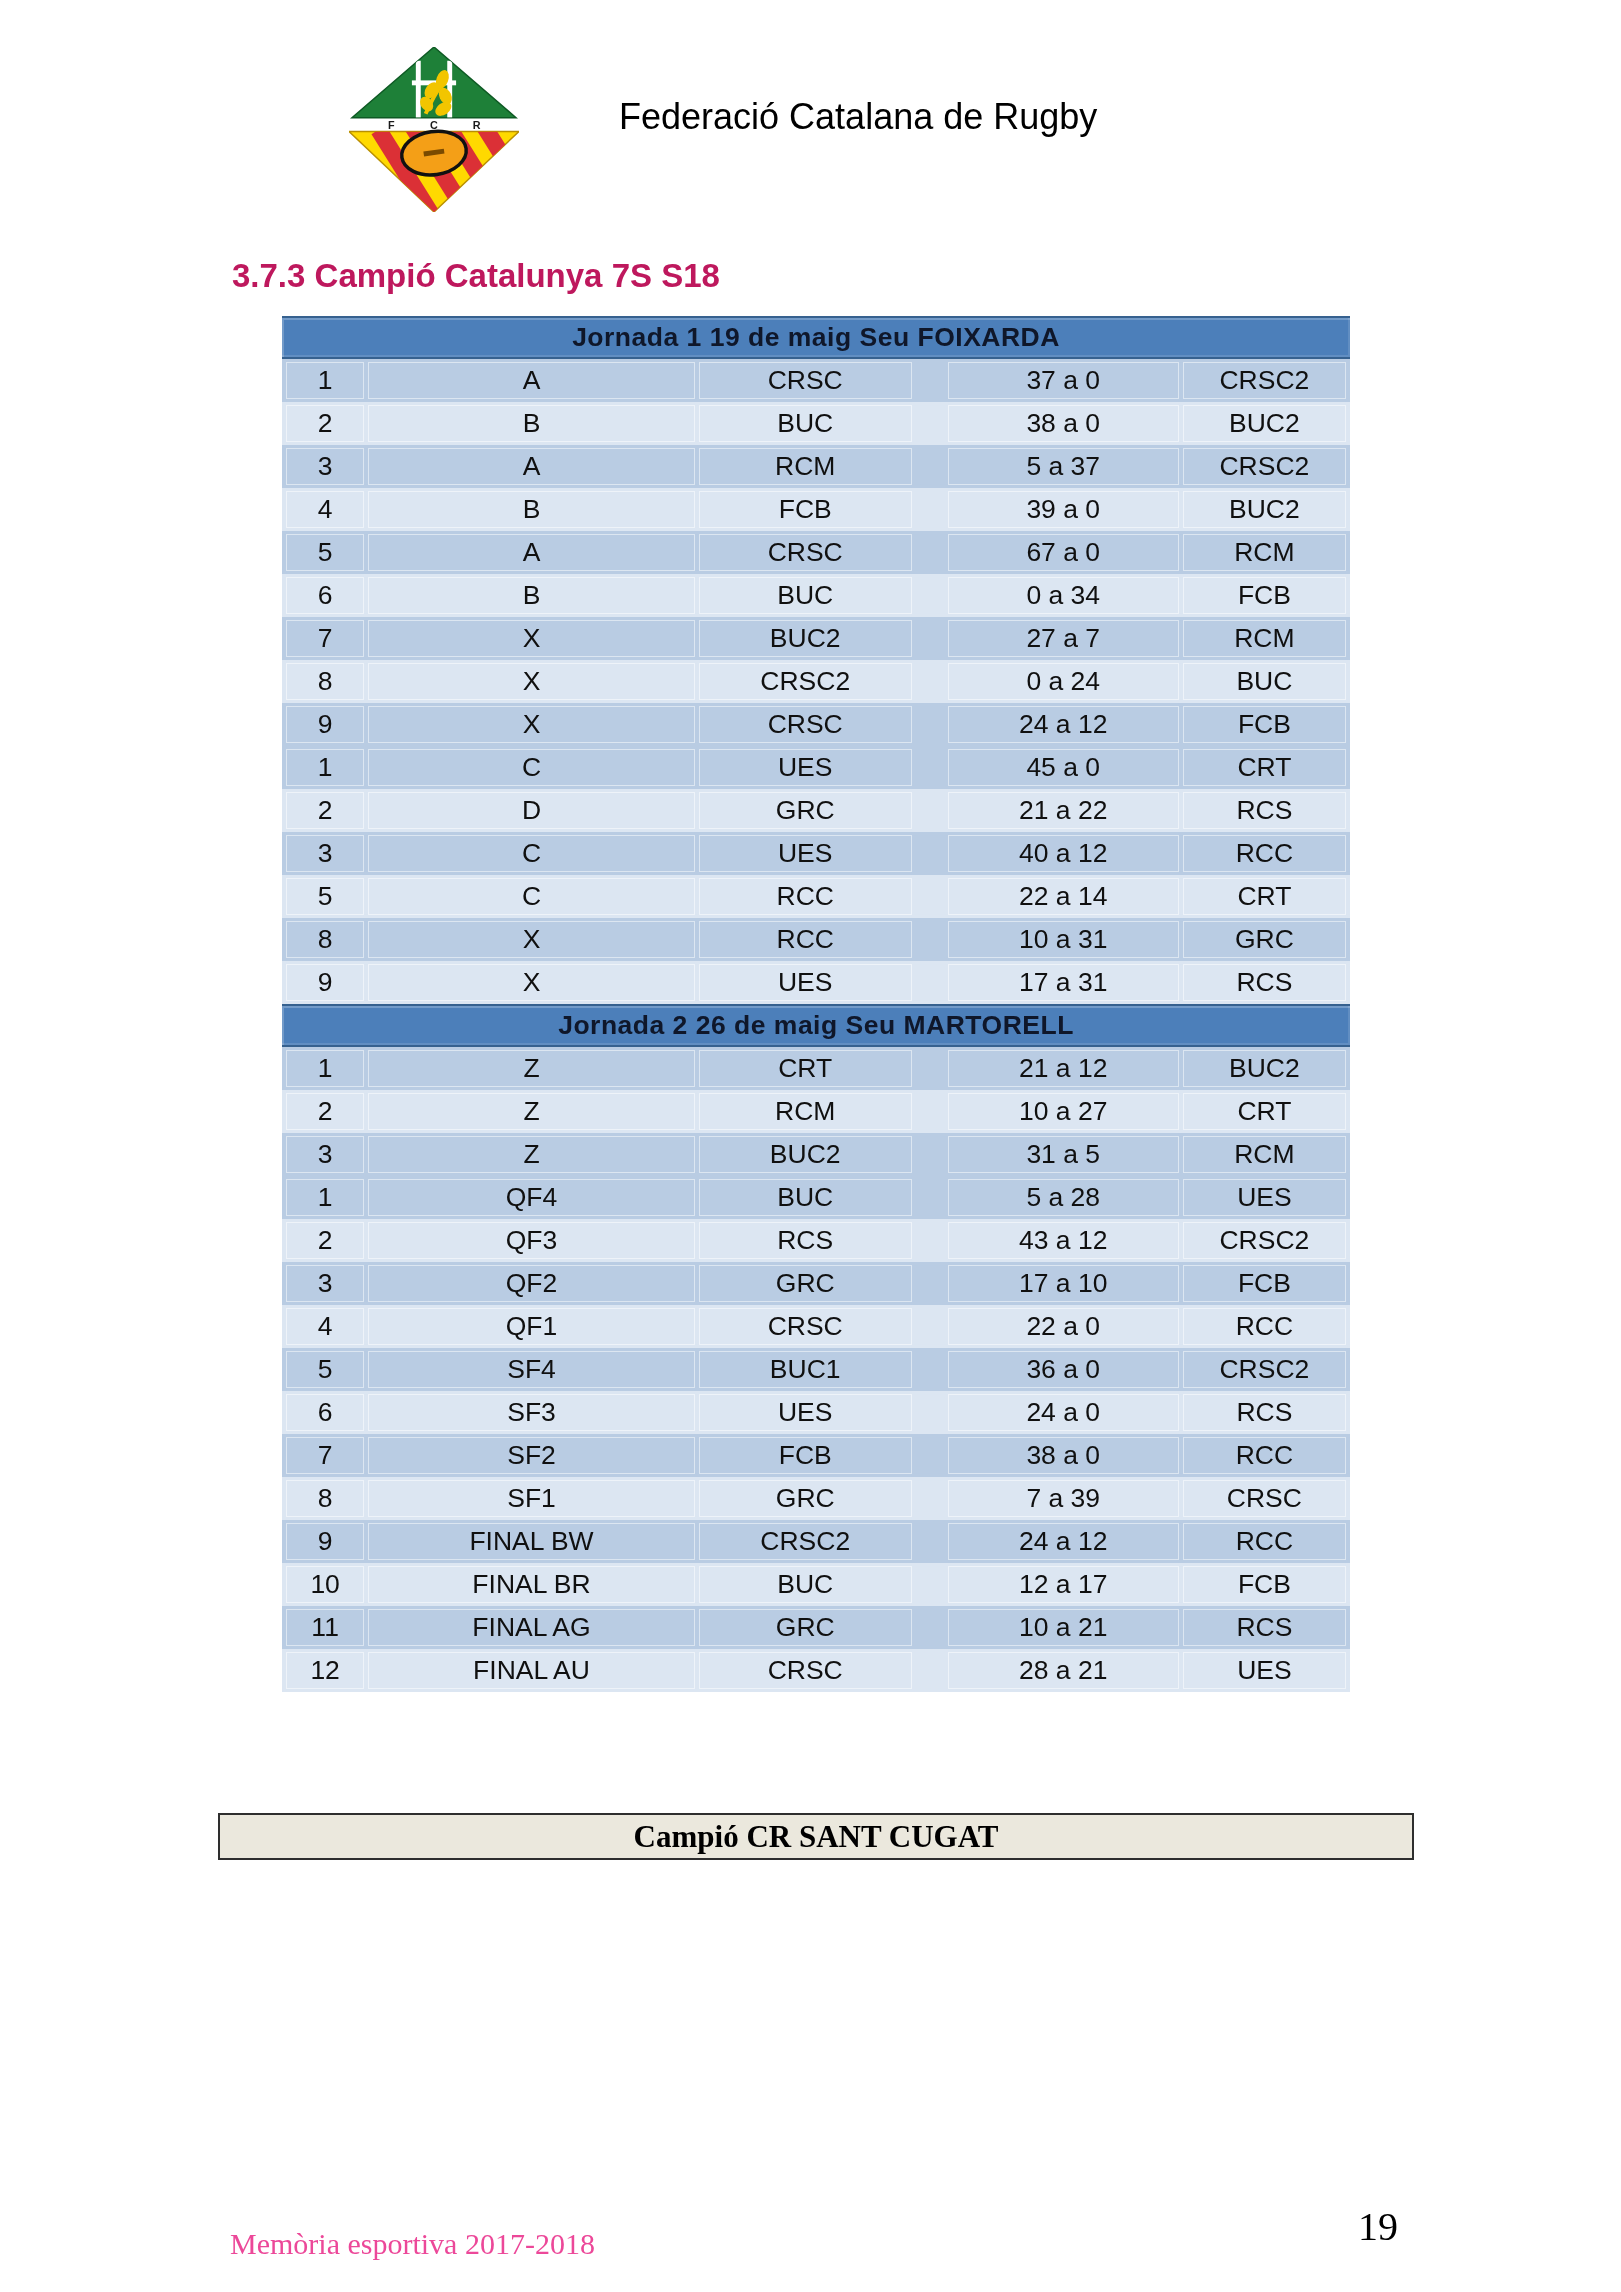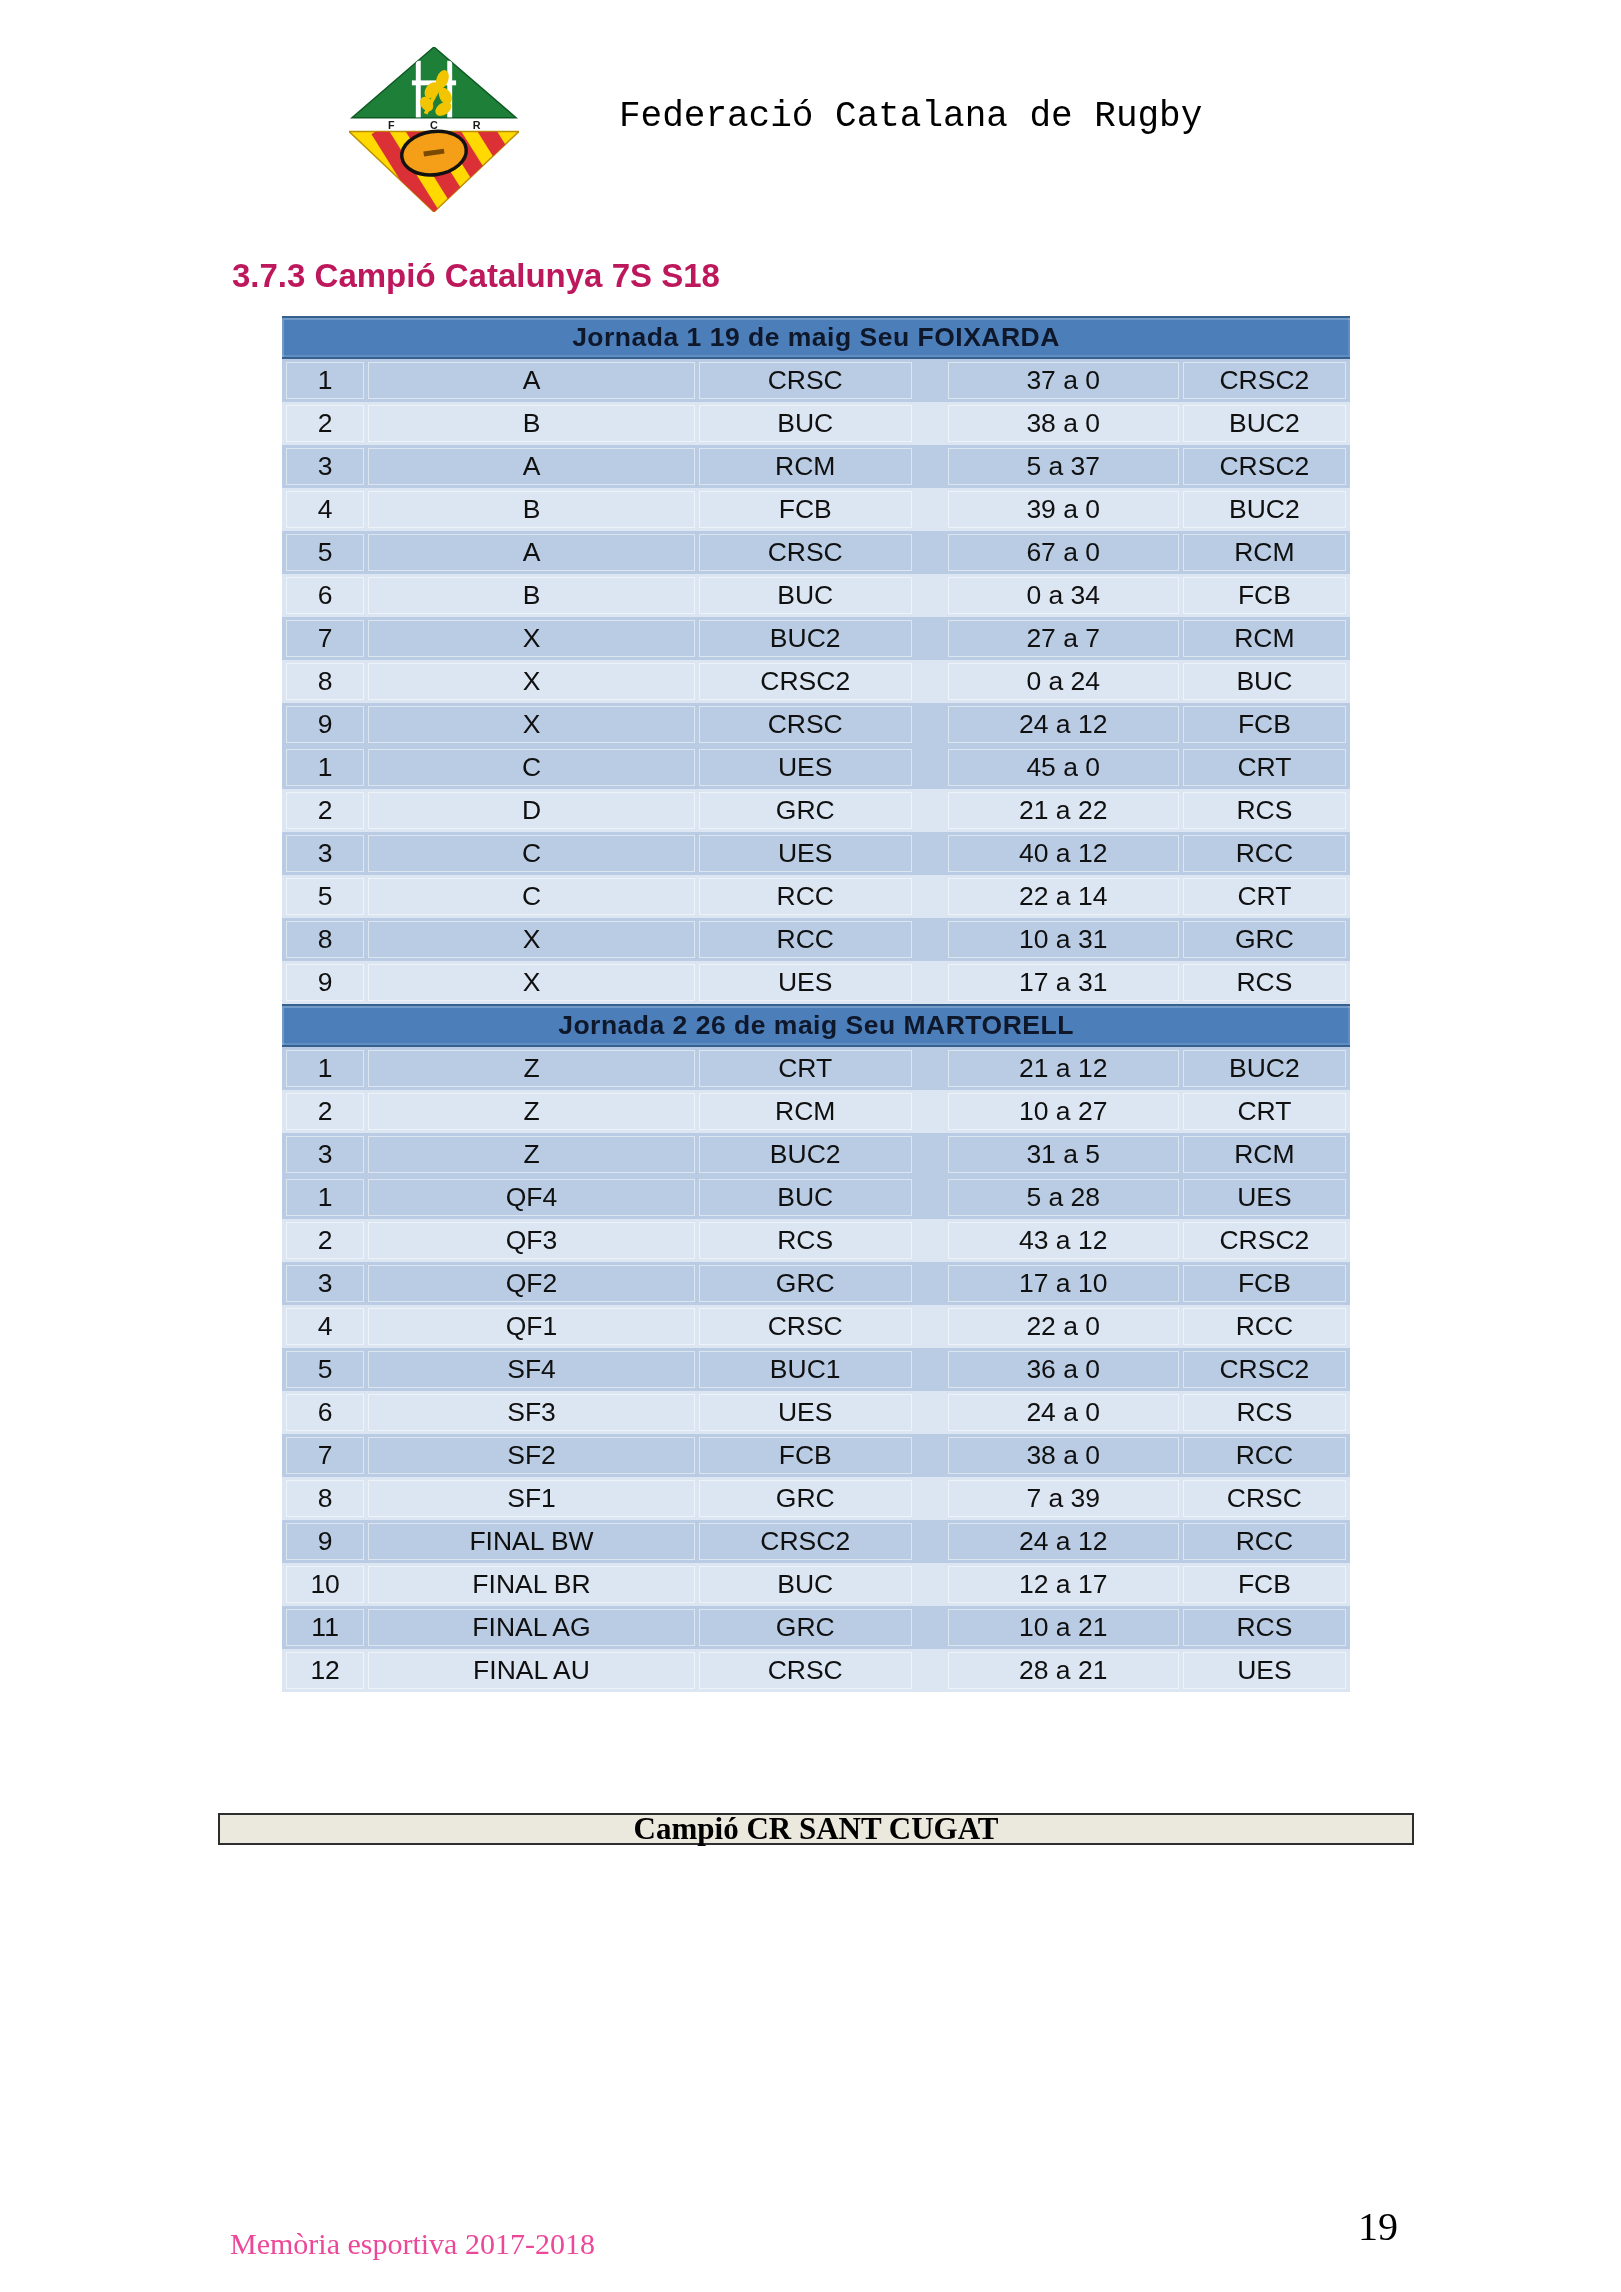--- a/index.html
+++ b/index.html
@@ -7,21 +7,21 @@
     position:relative;
     width:1621px;height:2293px;
     background:#ffffff;
     font-family:"Liberation Sans", sans-serif;
     overflow:hidden;
   }
   
   .logo{position:absolute;left:349px;top:47px;width:170px;height:165px;}
   .org-title{
     position:absolute;left:619px;top:96px;
-    font-family:Liberation Mono, monospace;
+    font-family:Liberation Sans, sans-serif;
     font-size:36px;color:#000;white-space:nowrap;
   }
   
   .doc-title{
     position:absolute;left:232px;top:257px;
     font-size:33px;font-weight:bold;color:#be185d;white-space:nowrap;
   }
   
   .results-table{
     position:absolute;left:282px;top:316px;width:1068px;
@@ -50,21 +50,21 @@
     box-sizing:border-box;
     white-space:nowrap;
   }
   .c0{width:7.4%;}
   .c1{width:30.8%;}
   .c2{width:20.1%;}
   .c3{width:21.8%;margin-left:32px;}
   .c4{width:19.9%;flex:1;}
   
   .champion-box{
-    position:absolute;left:218px;top:1813px;width:1196px;height:32px;
+    position:absolute;left:218px;top:1813px;width:1196px;height:47px;
     background:var(--champion-bg);
     border:2px solid #2e2e2e;
     box-sizing:border-box;
     display:flex;align-items:center;justify-content:center;
   }
   .champion-box span{
     font-family:"Liberation Serif", serif;
     font-size:31px;font-weight:bold;color:#000;
   }
   

